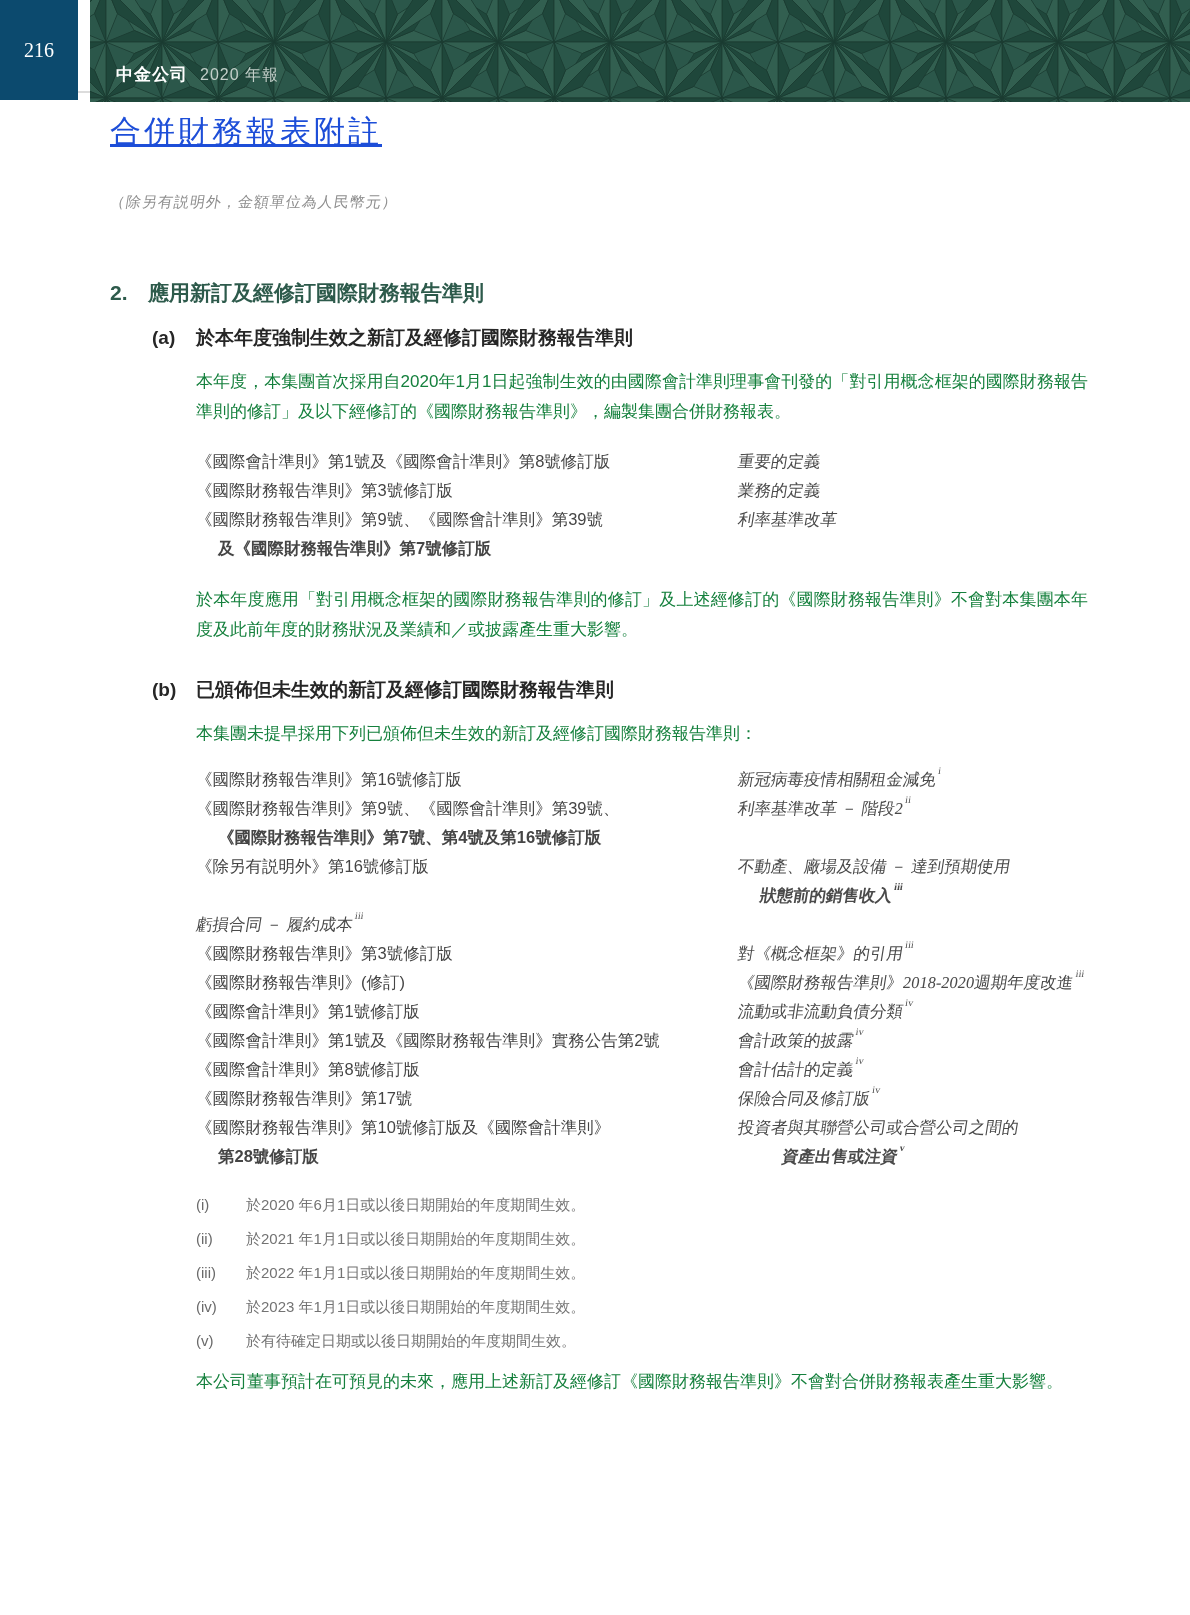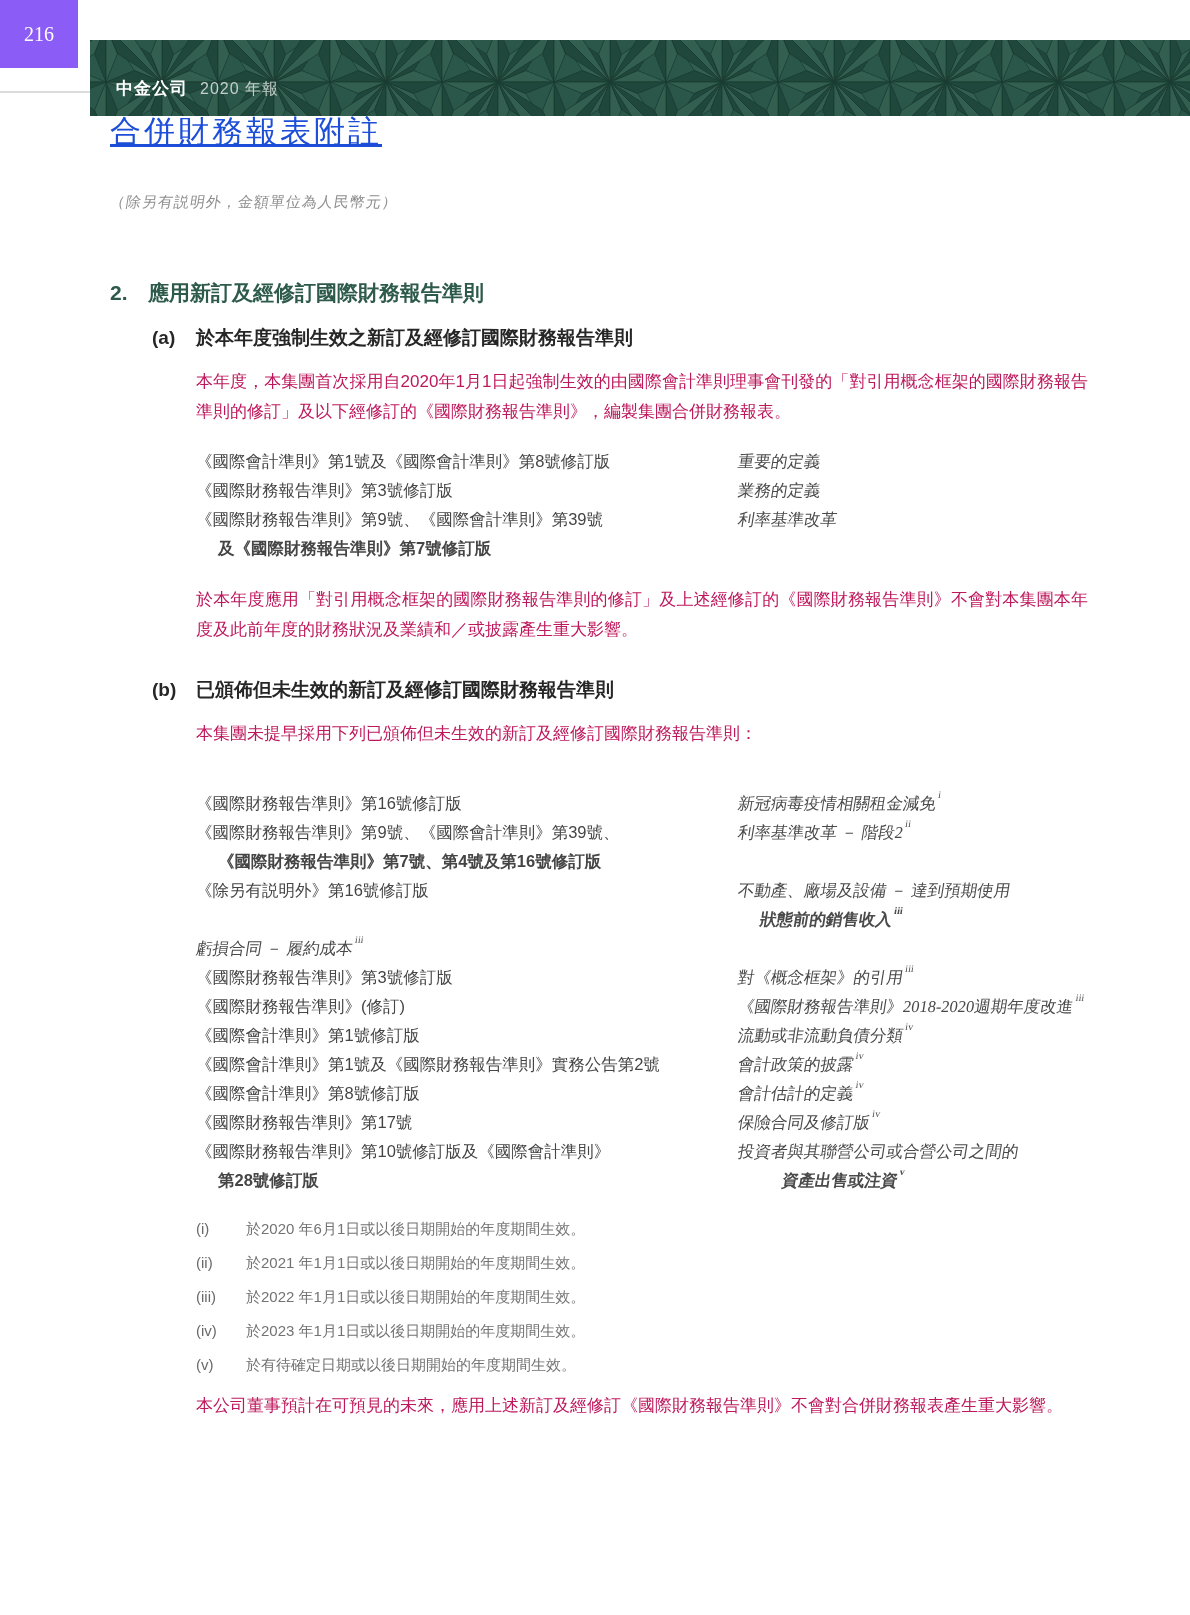--- a/index.html
+++ b/index.html
@@ -5,28 +5,28 @@
   html,body{margin:0;padding:0;background:#eceff1;}
   .page{
     position:relative; width:1190px; height:1615px; margin:0 auto;
     background:#ffffff; overflow:hidden;
     font-family:"Liberation Sans","DejaVu Sans",sans-serif;
     color:#3f3f3f;
   }
   
   .hdr{position:relative; height:84px;}
   .page-tab{
-    position:absolute; left:0; top:0; width:78px; height:68px;
-    background:#8b5cf6; color:#ffffff;
+    position:absolute; left:0; top:0; width:78px; height:100px;
+    background:#0c4a6e; color:#ffffff;
     display:flex; align-items:center; justify-content:center;
     font-family:"Liberation Serif","DejaVu Serif",serif; font-size:20px;
   }
   .banner{
-    position:absolute; left:90px; right:0; top:0; height:76px;
-    background:#15803d; overflow:hidden;margin-top:40px;
+    position:absolute; left:90px; right:0; top:0; height:102px;
+    background:#15803d; overflow:hidden;
   }
   .banner svg.pat{position:absolute; left:0; top:0; width:100%; height:100%; display:block;}
   .brand{position:absolute; left:26px; bottom:16px; white-space:nowrap;}
   .brand-name{color:#ffffff; font-weight:bold; font-size:17px; letter-spacing:1px;}
   .brand-suffix{color:#c3cfc9; font-size:16px; margin-left:12px; letter-spacing:1px;}
   .rule{height:2px; background:#dcdcdc; margin-top:7px;}
   
   .content{padding:0 104px 0 110px;}
   h1.title{
     margin:21px 0 0 0; font-family:"Liberation Serif","DejaVu Serif",serif;
@@ -36,26 +36,26 @@
     margin:42px 0 0 0; font-size:15px; line-height:20px; color:#8e8e8e;
     font-family:"Liberation Serif","DejaVu Serif",serif; letter-spacing:1px;
   }
   .it{display:inline-block; transform:skewX(-9deg);}
   .section-heading{margin-top:66px; display:flex; color:#2d5a4b; font-weight:bold; font-size:21px; line-height:29px;}
   .sec-num{width:38px; flex:none;}
   .sub-heading{margin-top:18px; display:flex; color:#262626; font-weight:bold; font-size:19px; line-height:26px;}
   .sub-label{margin-left:42px; width:44px; flex:none;}
   .sub-heading.b{margin-top:32px;}
   .sub-body{margin-left:86px; width:892px;}
-  .para{margin:16px 0 0 0; font-size:17px; line-height:30px; text-align:justify; color:#be185d;}
+  .para{margin:16px 0 0 0; font-size:17px; line-height:30px; text-align:justify; color:#15803d;}
   .para.outro-a{margin-top:22px;}
   .para.outro-b{margin-top:16px;}
   
   .standards{margin-top:20px; font-size:16.5px; line-height:29px; color:#454545;}
-  .standards.b{margin-top:40px;}
+  .standards.b{margin-top:16px;}
   .std-line{display:flex;gap:48px;}
   .std-left{width:494px; flex:none;}
   .std-right{flex:1; color:#4a4a4a; font-family:"Liberation Serif","DejaVu Serif",serif;}
   .indent{padding-left:22px;font-weight:bold;}
   sup.fn{font-size:10px; line-height:0; position:relative; top:-5px; margin-left:1px;}
   
   .footnotes{margin-top:24px;}
   .fn-row{display:flex; font-size:15px; line-height:20px; margin-bottom:14px;}
   .fn-label{width:50px; flex:none; color:#6a6a6a;}
   .fn-text{color:#737373;}

